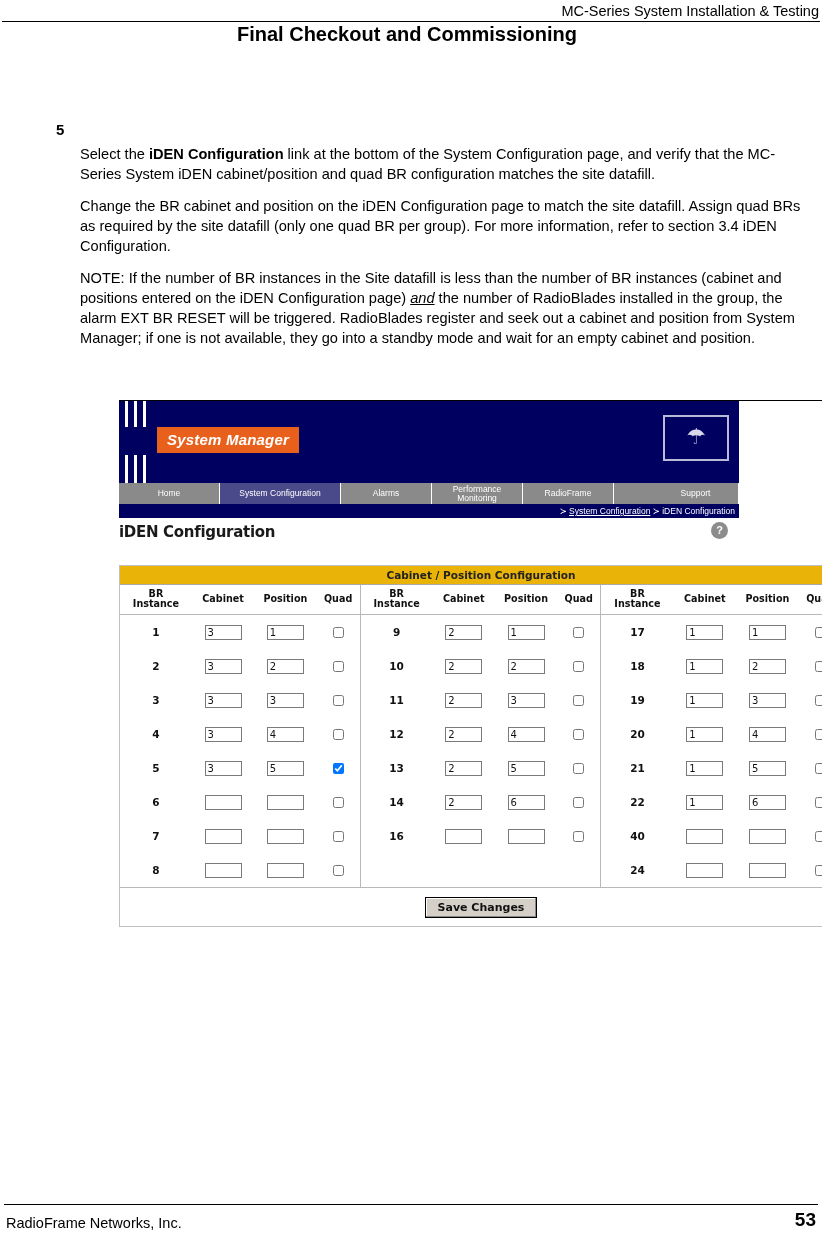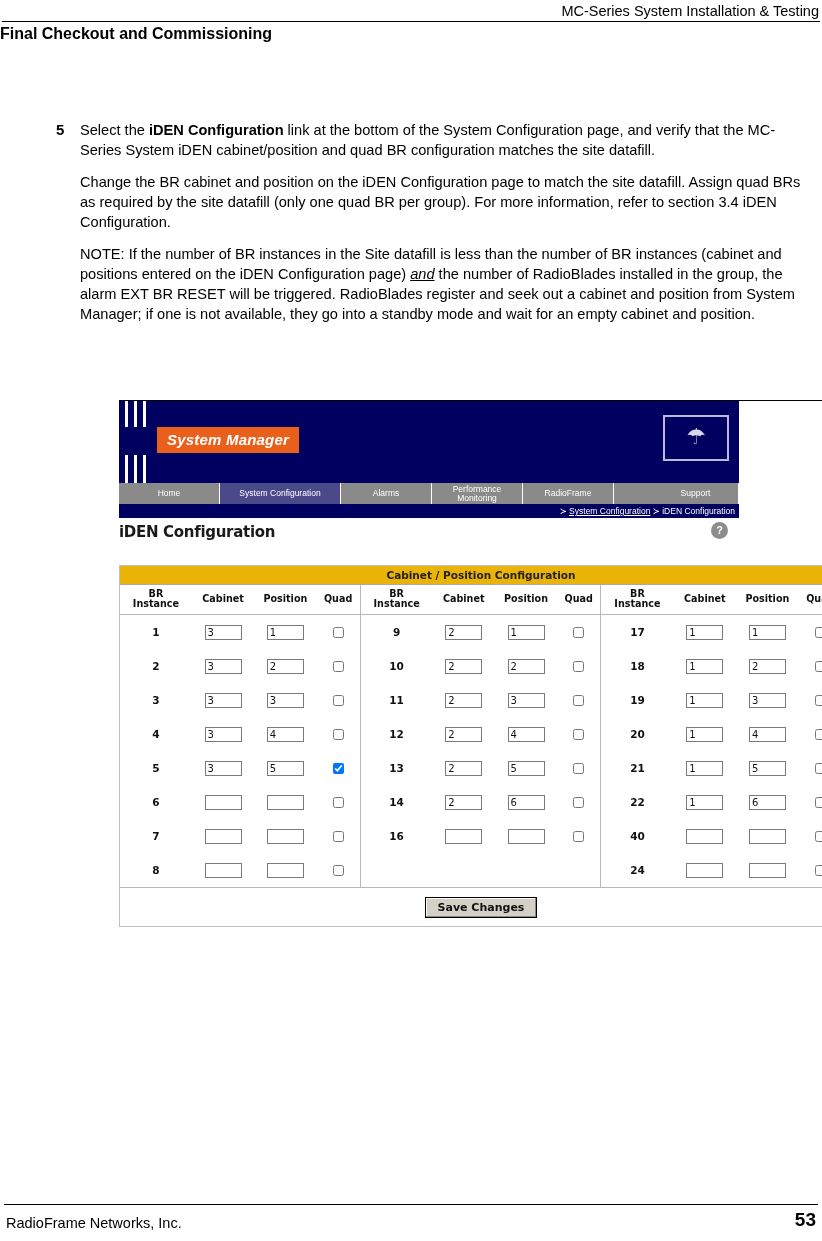--- a/index.html
+++ b/index.html
@@ -34,22 +34,22 @@
     text-align: right;
     font-size: 14.5px;
     padding-right: 3px;
     line-height: 18px;
   }
   .header-rule {
     border-bottom: 1px solid #000;
     margin: 1px 2px 0 2px;
   }
   .header-line2 {
-    text-align: left;
-    font-size: 16px;
+    text-align: center;
+    font-size: 20px;
     font-weight: bold;
     padding-right: 8px;
     line-height: 20px;
     margin-top: 2px;
   }
 
   
   .content {
     position: absolute;
     left: 56px;
@@ -62,20 +62,21 @@
   }
   .step-num {
     font-weight: bold;
     font-size: 15px;
     width: 24px;
     flex: 0 0 24px;
     line-height: 20px;
   }
   .step-body {
     flex: 1;
+    margin-top: 24px;
   }
   .para {
     font-size: 14.6px;
     line-height: 20px;
     margin: 0 0 12px 0;
     text-align: left;
   }
   .para.last { margin-bottom: 0; }
   .b { font-weight: bold; }
   .i { font-style: italic; text-decoration: underline; }

